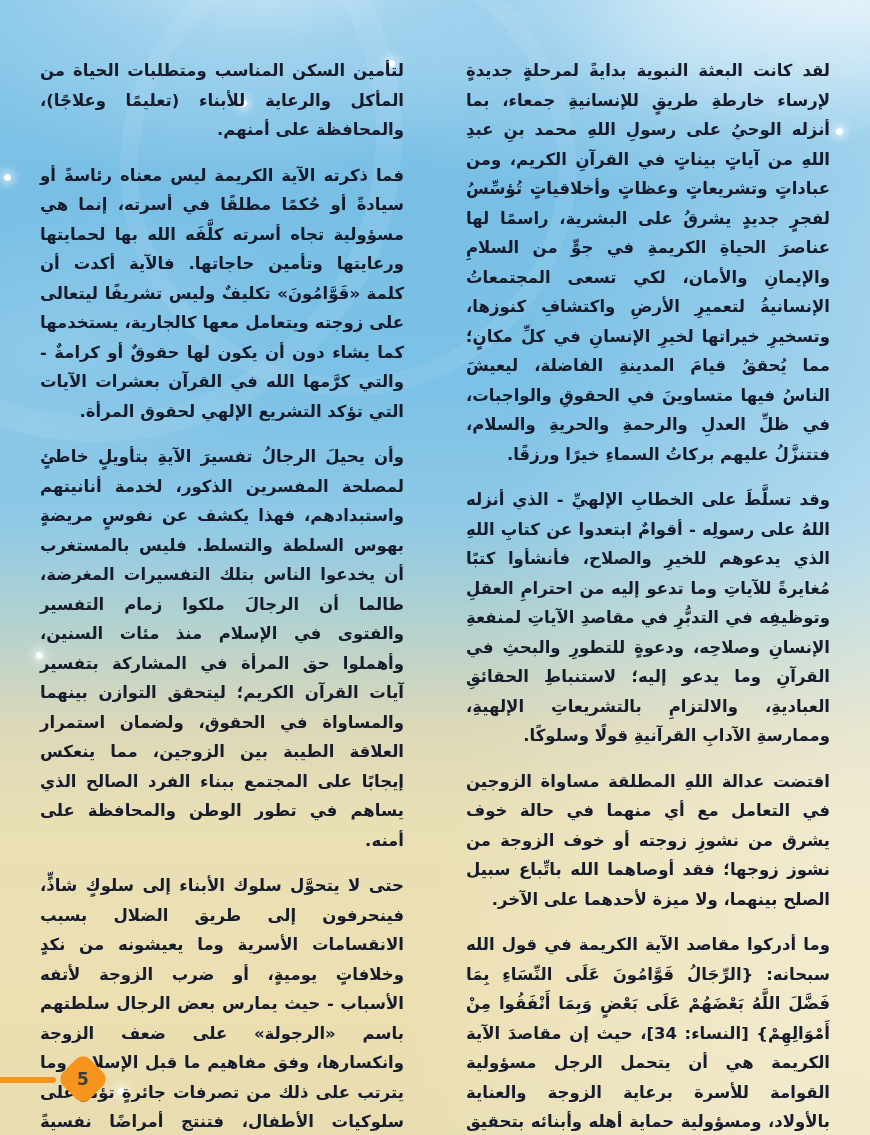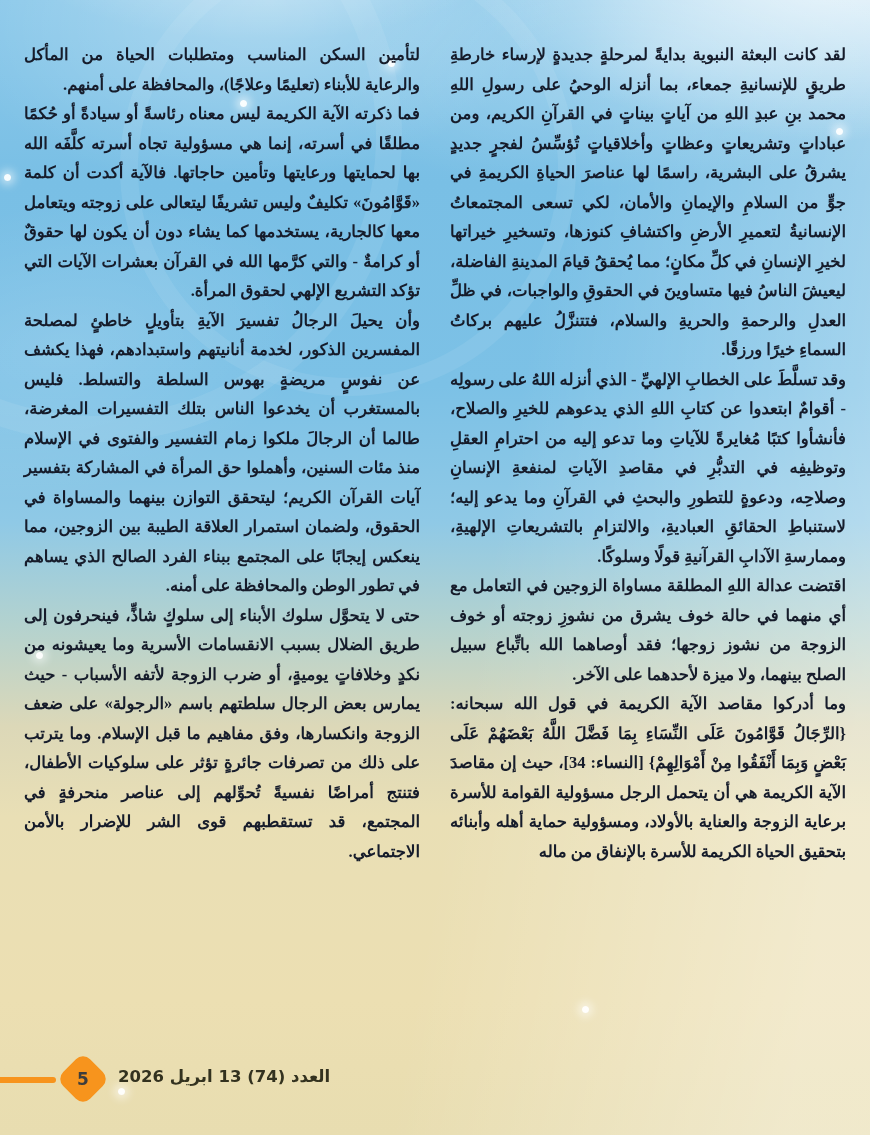--- a/index.html
+++ b/index.html
@@ -64,21 +64,21 @@
   }
   .col {
     width: 396px;
     color: #161c2b;
     font-weight: 700;
     font-size: 16.5px;
     line-height: 29.5px;
     text-align: justify;
     direction: rtl;
   }
-  .col p { margin: 0; font-family: Liberation Serif, serif; }
+  .col p { margin: 16px; }
   .col p + p { margin-top: 0; }
 
   .footer {
     position: absolute;
     left: 0;
     top: 1057px;
     width: 435px;
     height: 48px;
     direction: ltr;
   }
@@ -152,16 +152,15 @@
       <p>وأن يحيلَ الرجالُ تفسيرَ الآيةِ بتأويلٍ خاطئٍ لمصلحة المفسرين الذكور، لخدمة أنانيتهم واستبدادهم، فهذا يكشف عن نفوسٍ مريضةٍ بهوس السلطة والتسلط. فليس بالمستغرب أن يخدعوا الناس بتلك التفسيرات المغرضة، طالما أن الرجالَ ملكوا زمام التفسير والفتوى في الإسلام منذ مئات السنين، وأهملوا حق المرأة في المشاركة بتفسير آيات القرآن الكريم؛ ليتحقق التوازن بينهما والمساواة في الحقوق، ولضمان استمرار العلاقة الطيبة بين الزوجين، مما ينعكس إيجابًا على المجتمع ببناء الفرد الصالح الذي يساهم في تطور الوطن والمحافظة على أمنه.</p>
       <p>حتى لا يتحوَّل سلوك الأبناء إلى سلوكٍ شاذٍّ، فينحرفون إلى طريق الضلال بسبب الانقسامات الأسرية وما يعيشونه من نكدٍ وخلافاتٍ يوميةٍ، أو ضرب الزوجة لأتفه الأسباب - حيث يمارس بعض الرجال سلطتهم باسم «الرجولة» على ضعف الزوجة وانكسارها، وفق مفاهيم ما قبل الإسلام. وما يترتب على ذلك من تصرفات جائرةٍ تؤثر على سلوكيات الأطفال، فتنتج أمراضًا نفسيةً تُحوِّلهم إلى عناصر منحرفةٍ في المجتمع، قد تستقطبهم قوى الشر للإضرار بالأمن الاجتماعي.</p>
     </div>
   </div>
 
   <div class="footer">
     <div class="footer-rule"></div>
     <div class="page-badge">
       <span>5</span>
     </div>
-    <div class="issue-text">العدد (74) 13 ابريل 2026</div>
   </div>
 
 </div>
 
 </body></html>

